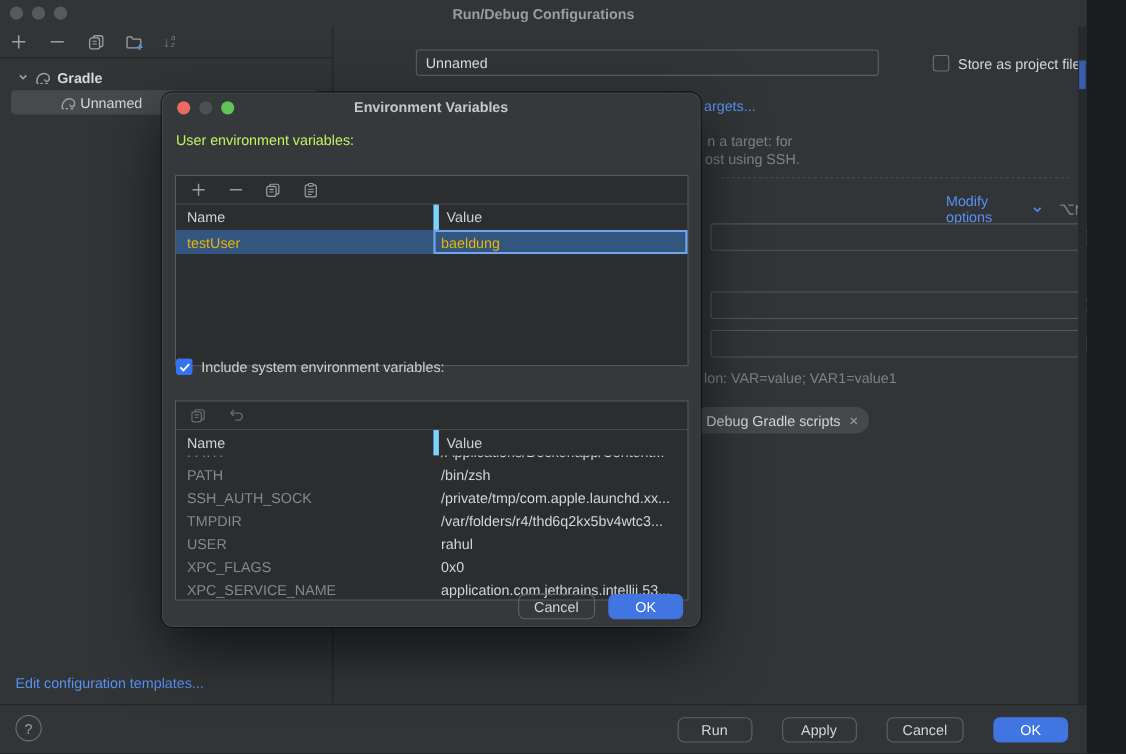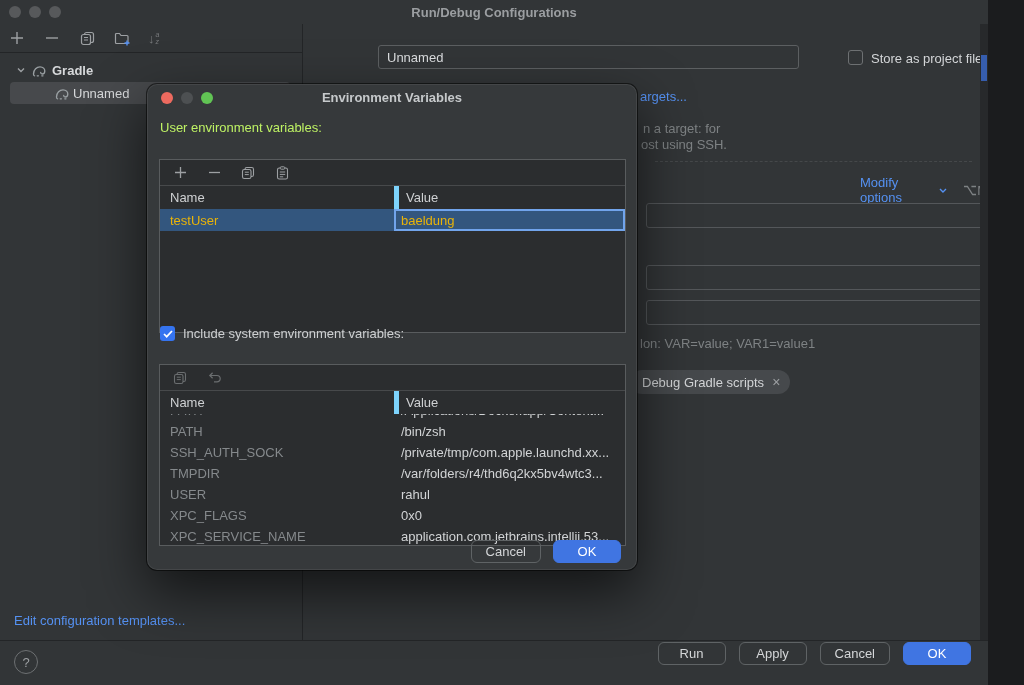--- a/index.html
+++ b/index.html
@@ -52,21 +52,21 @@
   .edge-strip{position:absolute;right:0;top:24px;width:8px;bottom:45px;background:#27292b;}
   .edge-blue{position:absolute;right:1px;top:31px;width:6px;height:26px;background:#3a66c6;opacity:.85;}
   
   .edit-templates{position:absolute;left:14px;top:613px;}
   .bottom-bar{position:absolute;left:0;right:0;bottom:0;height:44px;border-top:1px solid #232527;}
   .help{position:absolute;left:14px;bottom:11px;width:22px;height:22px;border:1px solid #6d7072;border-radius:50%;
     display:flex;align-items:center;justify-content:center;color:#9da0a3;font-size:13px;}
   .btn{height:23px;border-radius:6px;border:1px solid #5f6365;background:transparent;color:#d4d6d8;
     font-family:inherit;font-size:13px;padding:0 14px;min-width:68px;box-sizing:border-box;}
   .btn.primary{background:#4075e2;border-color:#4075e2;color:#fff;}
-  .bottom-btns{position:absolute;right:17px;bottom:20px;display:flex;gap:13px;}
+  .bottom-btns{position:absolute;right:17px;bottom:10px;display:flex;gap:27px;}
   
   .dialog{position:absolute;left:147px;top:84px;width:490px;height:486px;background:#36393b;border-radius:10px;
     box-shadow:0 22px 55px rgba(0,0,0,.62),0 0 0 1px rgba(0,0,0,.55),inset 0 0 0 1px rgba(255,255,255,.07);z-index:50;}
   .dlg-titlebar{position:relative;height:27px;display:flex;align-items:center;}
   .dlg-lights{display:flex;gap:8px;padding-left:14px;}
   .dlg-title{position:absolute;left:0;right:0;text-align:center;font-weight:700;color:#c6c9cb;}
   .dlg-label{position:absolute;left:13px;color:#bef264;}
   .usr-label{top:36px;}
   .table{position:absolute;left:12px;width:467px;border:1px solid #595c5e;box-sizing:border-box;background:#2b2d2f;margin-top:16px;}
   .t-user{top:59px;height:174px;}

